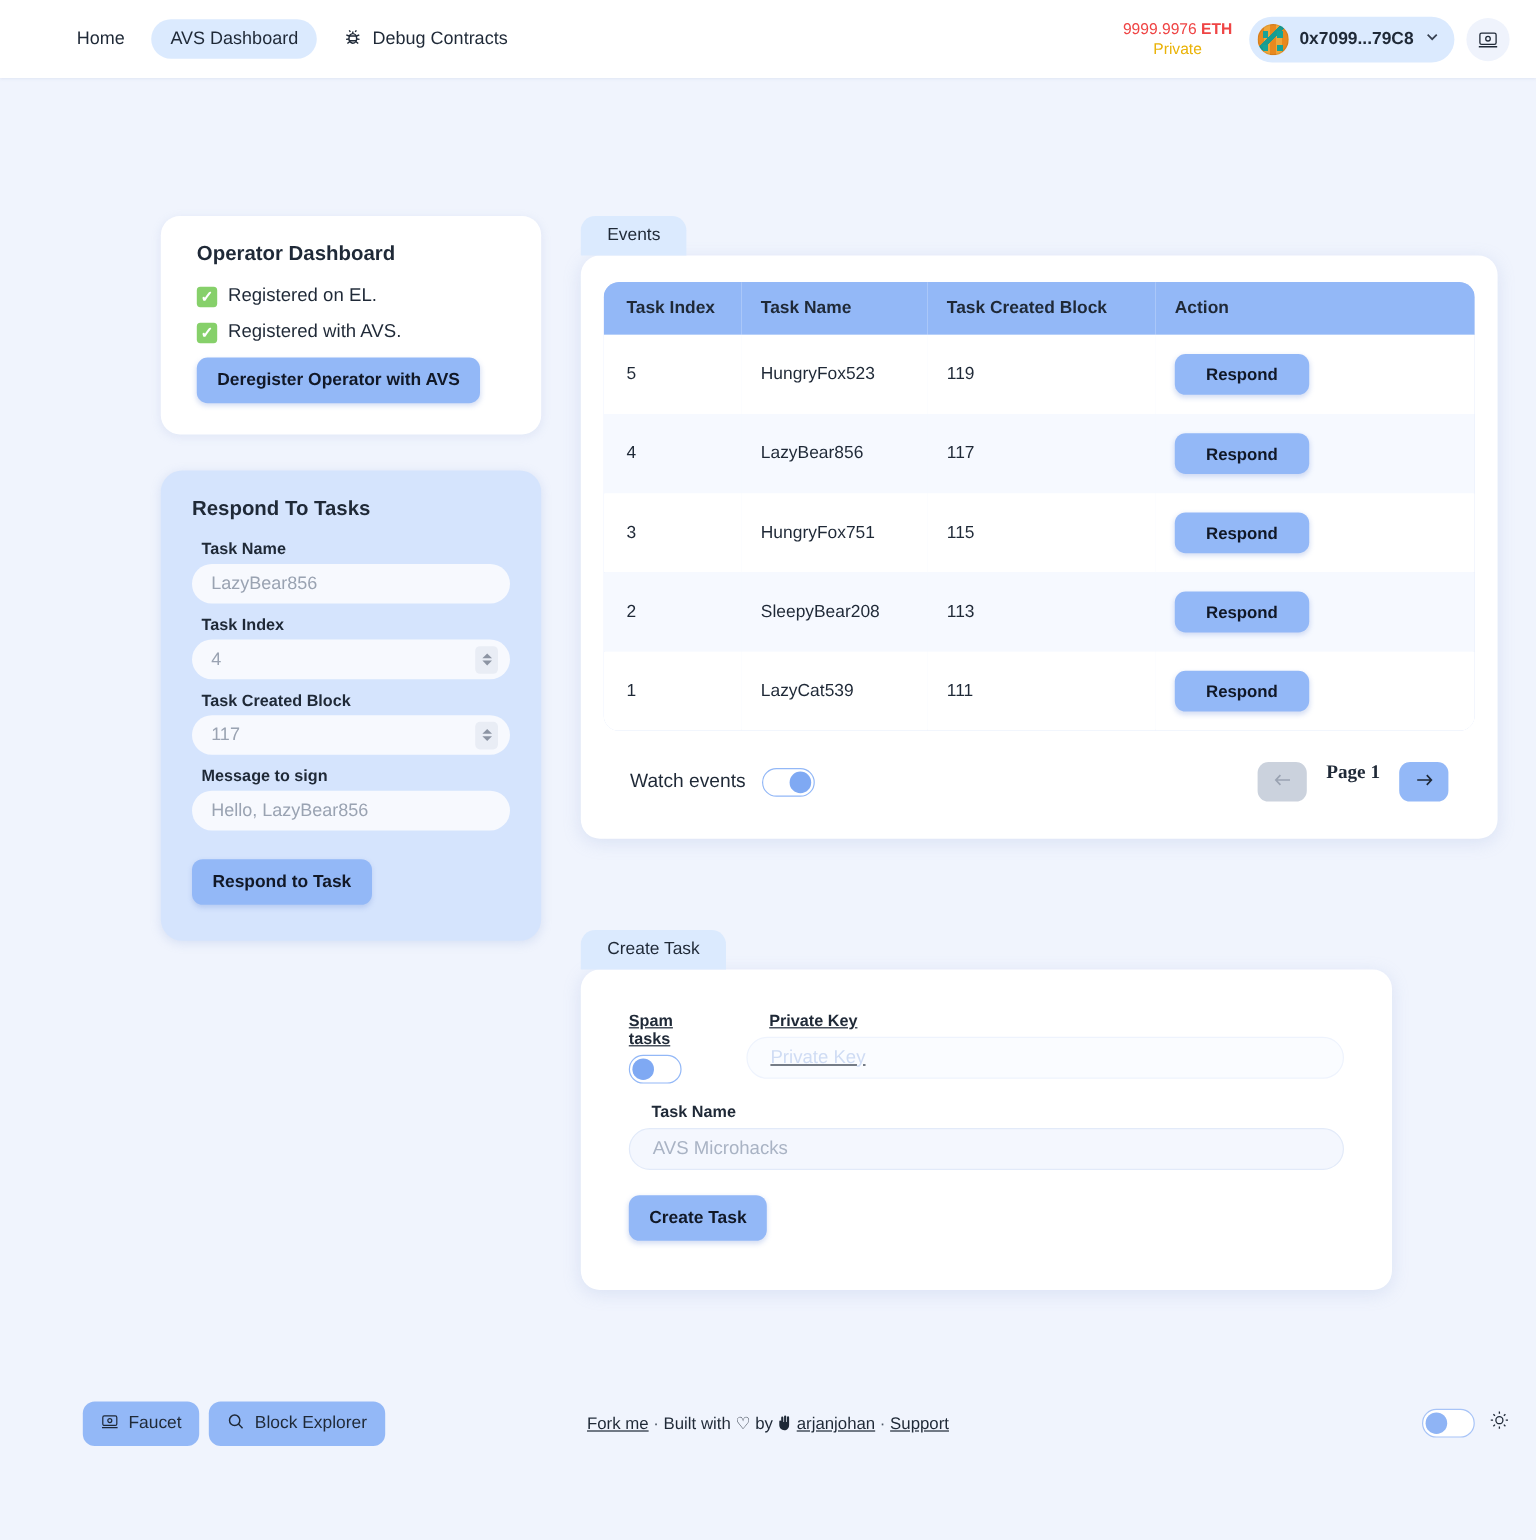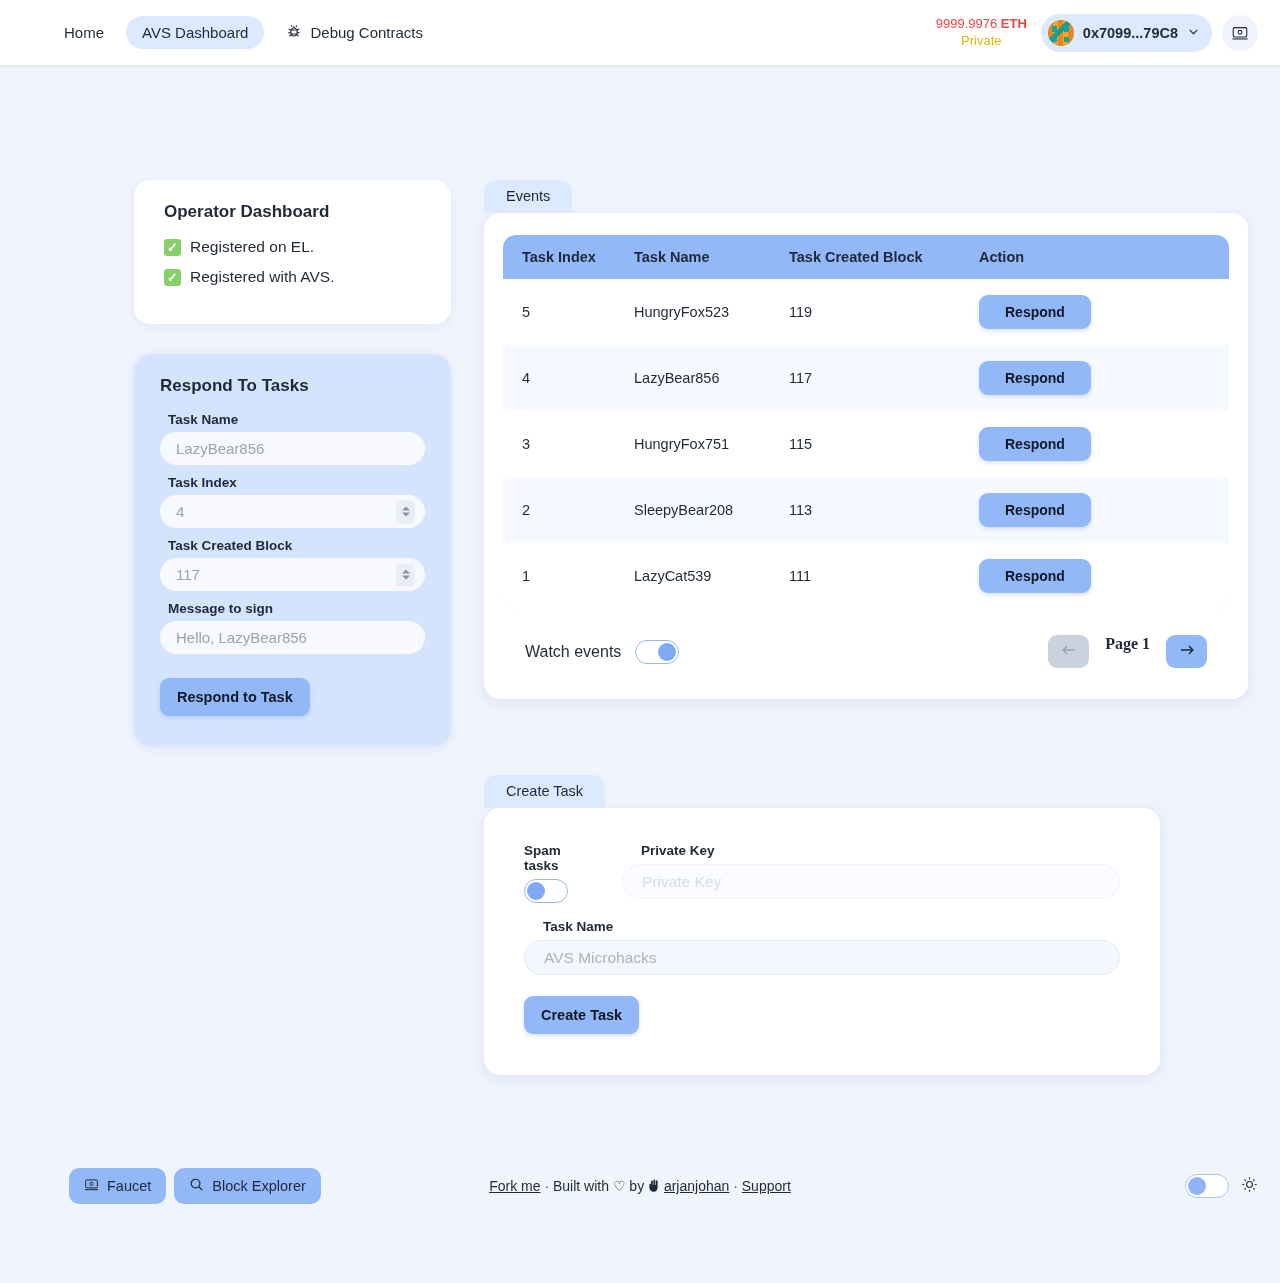--- a/index.html
+++ b/index.html
@@ -180,21 +180,21 @@
     display: flex; align-items: center; justify-content: center;
     font-size: 15px; font-family: "Liberation Sans", sans-serif;
   }
   .pg-btn.disabled { background: #cbd2dd; color: #9aa3b2; }
   .pg-btn.active   { background: #93b8f7; color: #1f2937; }
   .pg-label { font-size: 16px; font-weight: bold; color: #1f2937; }
 
   
   .create-wrap { position: absolute; left: 484px; top: 710px; width: 676px; }
   .ct-body { padding: 16px 21px 22px 21px; }
-  .ct-top { display: flex; align-items: flex-start; gap: 28px; }
+  .ct-top { display: flex; align-items: flex-start; gap: 28px; text-decoration: underline; }
   .ct-spam { width: 70px; flex: none; }
   .ct-label { font-size: 13.5px; font-weight: bold; color: #1f2937; margin-bottom: 6px; }
   .ct-label.indent { margin-left: 19px; }
   .ct-pk { flex: 1; }
   .ct-input {
     width: 100%; height: 35px; border-radius: 999px;
     background: #f4f7fe; border: 1px solid #e2eaf9;
     color: #a9b3c4; font-size: 15.5px; padding: 0 19px;
     display: flex; align-items: center;
     font-family: "Liberation Sans", sans-serif;
@@ -289,20 +289,21 @@
     <div class="card-white">
       <div class="card-title">Operator Dashboard</div>
       <div class="status-row">
         <span class="check">✓</span>
         <span>Registered on EL.</span>
       </div>
       <div class="status-row">
         <span class="check">✓</span>
         <span>Registered with AVS.</span>
       </div>
+      <button class="btn-blue">Deregister Operator with AVS</button>
     </div>
 
     <div class="card-blue">
       <div class="card-title">Respond To Tasks</div>
 
       <div class="field-label first">Task Name</div>
       <div class="pill-input">LazyBear856</div>
 
       <div class="field-label">Task Index</div>
       <div class="pill-input">

